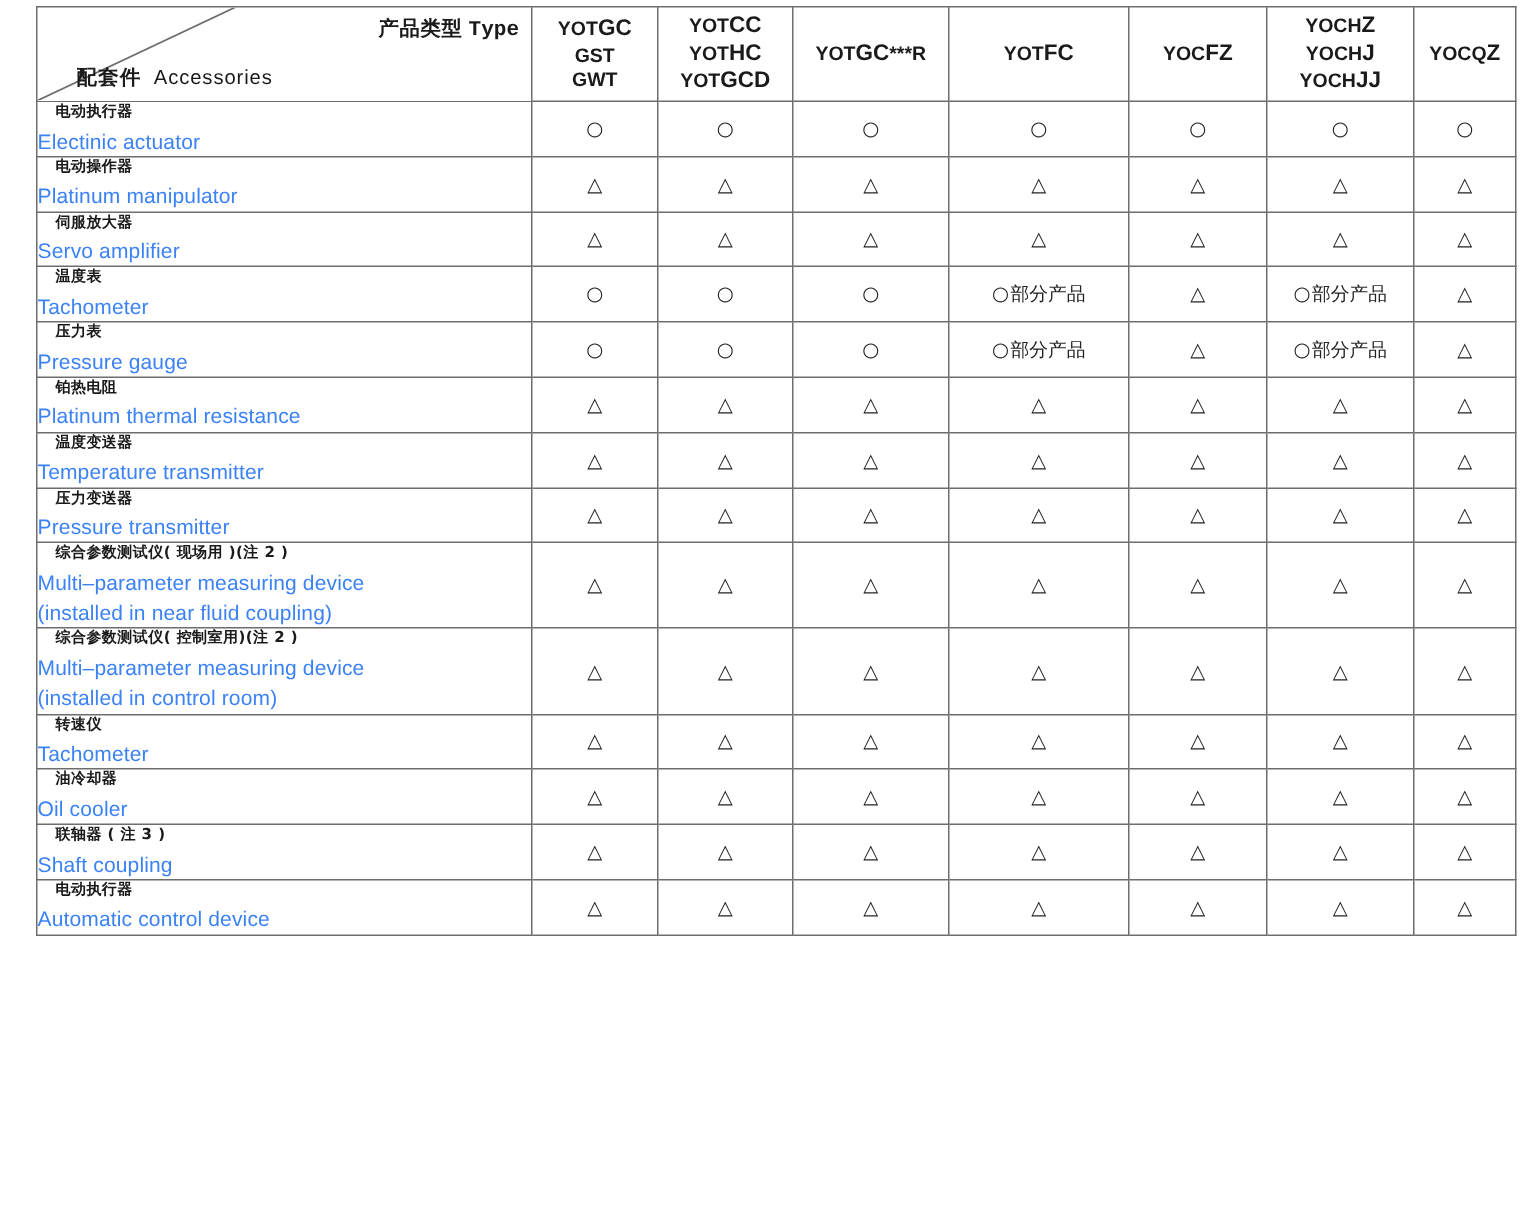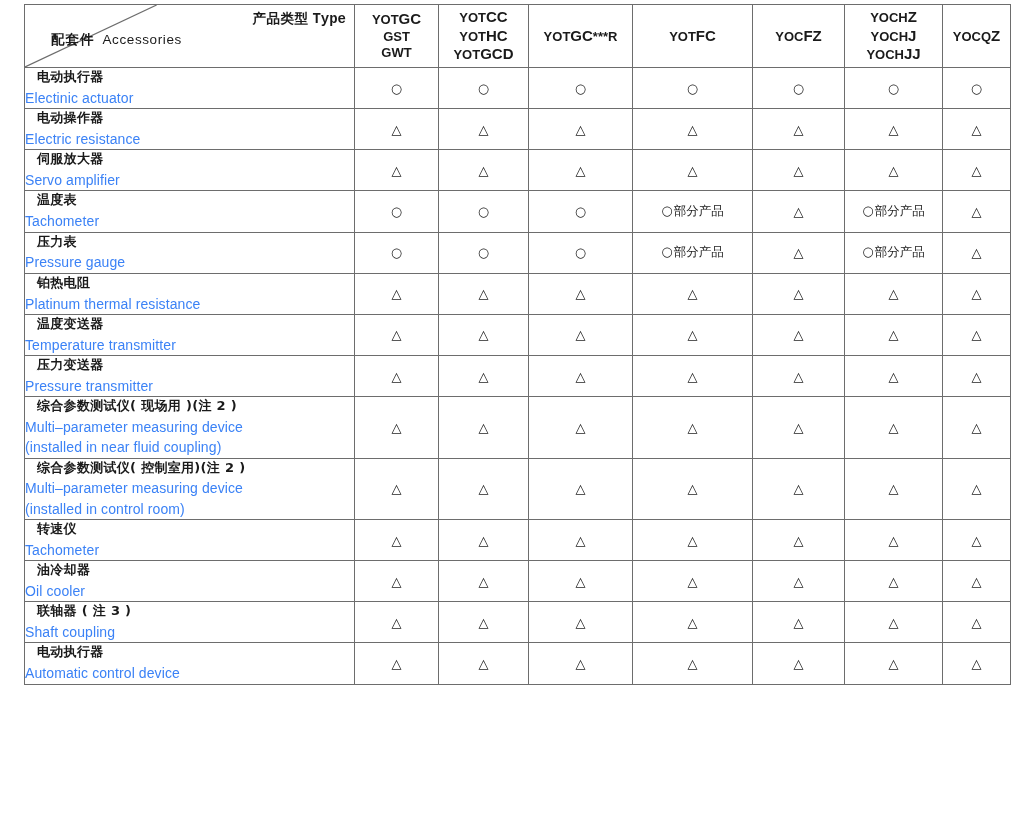--- a/index.html
+++ b/index.html
@@ -64,21 +64,21 @@
     letter-spacing: 0.5px;
   }
   .corner .type-label .en {
     font-weight: bold;
     font-size: 14px;
     margin-left: 4px;
     font-family: Liberation Mono, monospace;
   }
   .corner .acc-label {
     position: absolute;
-    bottom: 18px;
+    bottom: 6px;
     left: 10px;
     white-space: nowrap;
     font-size: 13.5px;
     padding-left: 16px;
   }
   .corner .acc-label .cn {
     font-weight: bold;
     font-family: "DejaVu Sans", "Liberation Sans", sans-serif;
     letter-spacing: 1px;
   }
@@ -109,21 +109,21 @@
   }
   td.rowhead {
     padding: 7px 4px 7px 18px;
     font-size: 13px;
     line-height: 1.45;
   }
   td.rowhead .cn {
     display: block;
     font-weight: bold;
     font-family: "DejaVu Sans", "Liberation Sans", sans-serif;
-    font-size: 13px;
+    font-size: 10px;
     letter-spacing: 0.3px;
     margin-bottom: 1px;
     padding-left: 12px;
   }
   td.rowhead .en {
     display: block;
     font-size: 14px;
     color: #3b82f6;
     letter-spacing: 0.1px;
   }
@@ -220,21 +220,21 @@
           <td class="mark"><span class="sym">○</span></td>
           <td class="mark"><span class="sym">○</span></td>
           <td class="mark"><span class="sym">○</span></td>
           <td class="mark"><span class="sym">○</span></td>
           <td class="mark"><span class="sym">○</span></td>
           <td class="mark"><span class="sym">○</span></td>
         </tr>
         <tr>
           <td class="rowhead">
             <span class="cn">电动操作器</span>
-            <span class="en">Electric resistance</span>
+            <span class="en">Platinum manipulator</span>
           </td>
           <td class="mark"><span class="sym">△</span></td>
           <td class="mark"><span class="sym">△</span></td>
           <td class="mark"><span class="sym">△</span></td>
           <td class="mark"><span class="sym">△</span></td>
           <td class="mark"><span class="sym">△</span></td>
           <td class="mark"><span class="sym">△</span></td>
           <td class="mark"><span class="sym">△</span></td>
         </tr>
         <tr>

